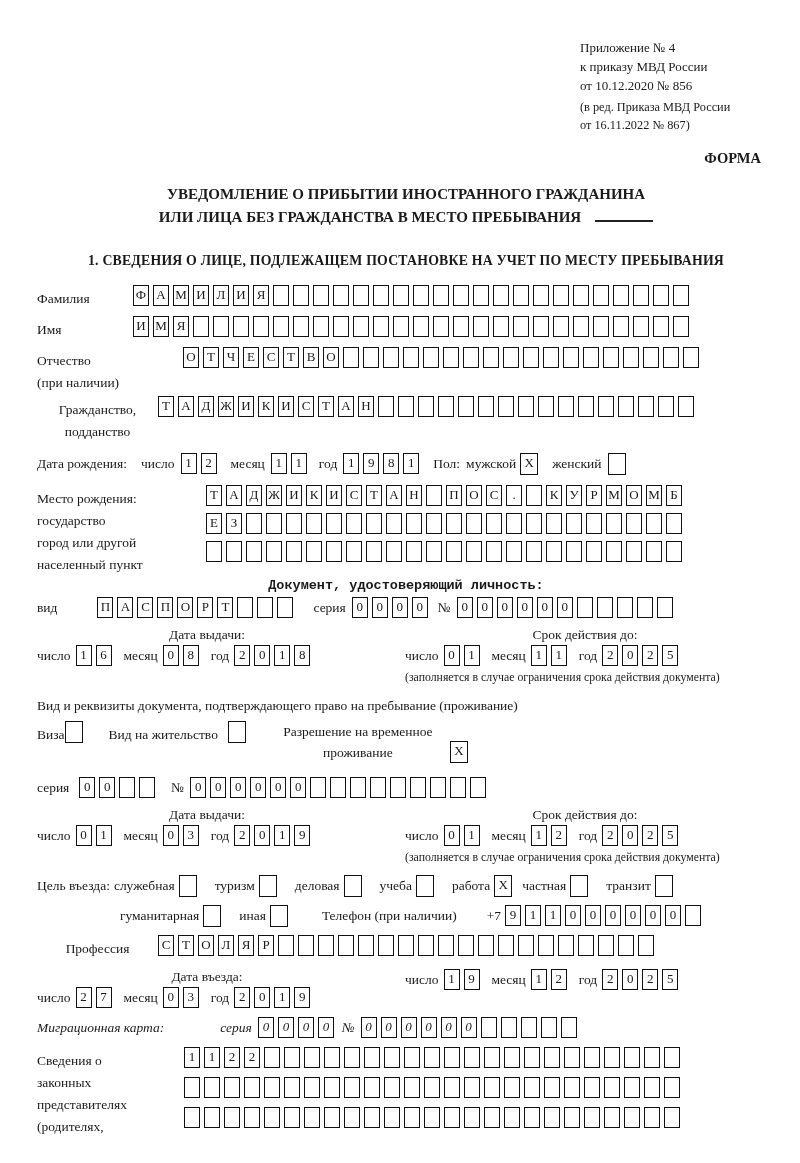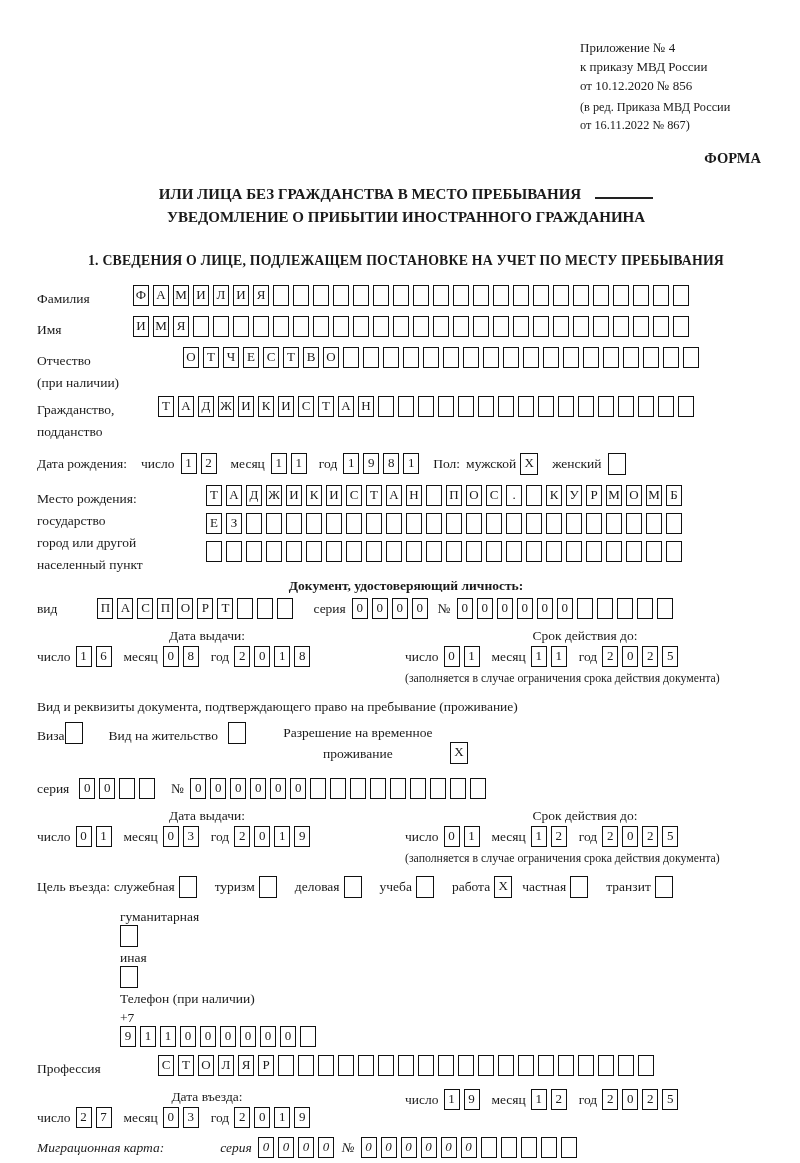--- a/index.html
+++ b/index.html
@@ -24,27 +24,27 @@
     display:inline-block; width:16px; height:21px; border:1.5px solid #111;
     margin-right:4px; text-align:center; font-size:13px; line-height:18px;
     vertical-align:top; background:#fff;
   }
   .cb .cell, .cell.cb { width:18px; height:22px; }
   .cellrow { display:inline-block; white-space:nowrap; line-height:0; }
   
   .frow { display:flex; align-items:flex-start; margin-top:6px; }
   .flabel { padding-top:3px; line-height:22px; }
   .w96  { flex:0 0 96px; }
-  .w121 { flex:0 0 121px; }
+  .w121 { flex:0 0 121px;text-align:center; }
   .w146 { flex:0 0 146px; }
   .w169 { flex:0 0 169px; }
   .w147 { flex:0 0 147px; }
   .stack .cellrow { display:block; margin-bottom:7px; }
   .inline-lbl { padding-top:3px; margin-right:6px; white-space:nowrap; }
-  .center-bold { text-align:center; font-weight:bold; font-size:13.5px; margin-top:10px; }
+  .center-bold { text-align:center; font-weight:bold; font-size:13.5px; margin-top:10px;font-family:Liberation Mono, monospace; }
   
   .dpair { display:flex; margin-top:9px; }
   .dleft { flex:0 0 368px; }
   .dright { flex:1; }
   .dhead { text-align:center; margin-bottom:2px; }
   .dleft .dhead { width:220px; margin-left:60px; }
   .dright .dhead { width:250px; margin-left:55px; }
   .drow { display:flex; align-items:flex-start; }
   .drow .lbl { padding-top:3px; margin-right:5px; }
   .drow .cellrow { margin-right:8px; }
@@ -70,22 +70,22 @@
     <div>к приказу МВД России</div>
     <div>от 10.12.2020 № 856</div>
     <div class="sub">
       <div>(в ред. Приказа МВД России</div>
       <div>от 16.11.2022 № 867)</div>
     </div>
   </div>
   <div class="forma">ФОРМА</div>
 
   <div class="title">
+    <div>УВЕДОМЛЕНИЕ О ПРИБЫТИИ ИНОСТРАННОГО ГРАЖДАНИНА</div>
     <div><span>ИЛИ ЛИЦА БЕЗ ГРАЖДАНСТВА В МЕСТО ПРЕБЫВАНИЯ</span><span class="blank-line"></span></div>
-    <div>УВЕДОМЛЕНИЕ О ПРИБЫТИИ ИНОСТРАННОГО ГРАЖДАНИНА</div>
   </div>
 
   <div class="sec-head">1. СВЕДЕНИЯ О ЛИЦЕ, ПОДЛЕЖАЩЕМ ПОСТАНОВКЕ НА УЧЕТ ПО МЕСТУ ПРЕБЫВАНИЯ</div>
 
   <div class="frow" style="margin-top:16px;">
     <div class="flabel w96">Фамилия</div>
     <span class="cellrow"><span class="cell">Ф</span><span class="cell">А</span><span class="cell">М</span><span class="cell">И</span><span class="cell">Л</span><span class="cell">И</span><span class="cell">Я</span><span class="cell"></span><span class="cell"></span><span class="cell"></span><span class="cell"></span><span class="cell"></span><span class="cell"></span><span class="cell"></span><span class="cell"></span><span class="cell"></span><span class="cell"></span><span class="cell"></span><span class="cell"></span><span class="cell"></span><span class="cell"></span><span class="cell"></span><span class="cell"></span><span class="cell"></span><span class="cell"></span><span class="cell"></span><span class="cell"></span><span class="cell"></span></span>
   </div>
 
   <div class="frow">
@@ -238,21 +238,21 @@
     <span class="inline-lbl">учеба</span>
     <span class="cellrow cb"><span class="cell"></span></span>
     <span class="inline-lbl">работа</span>
     <span class="cellrow cb" style="margin-right:6px;"><span class="cell">X</span></span>
     <span class="inline-lbl">частная</span>
     <span class="cellrow cb"><span class="cell"></span></span>
     <span class="inline-lbl">транзит</span>
     <span class="cellrow cb"><span class="cell"></span></span>
   </div>
 
-  <div class="frow purpose" style="margin-top:8px;margin-left:83px;flex-direction:column;">
+  <div class="frow purpose" style="margin-top:8px;margin-left:83px;">
     <span class="inline-lbl">гуманитарная</span>
     <span class="cellrow cb"><span class="cell"></span></span>
     <span class="inline-lbl">иная</span>
     <span class="cellrow cb" style="margin-right:30px;"><span class="cell"></span></span>
     <span class="inline-lbl" style="margin-right:30px;">Телефон (при наличии)</span>
     <span class="inline-lbl">+7</span>
     <span class="cellrow"><span class="cell">9</span><span class="cell">1</span><span class="cell">1</span><span class="cell">0</span><span class="cell">0</span><span class="cell">0</span><span class="cell">0</span><span class="cell">0</span><span class="cell">0</span><span class="cell"></span></span>
   </div>
 
   <div class="frow" style="margin-top:8px;">

